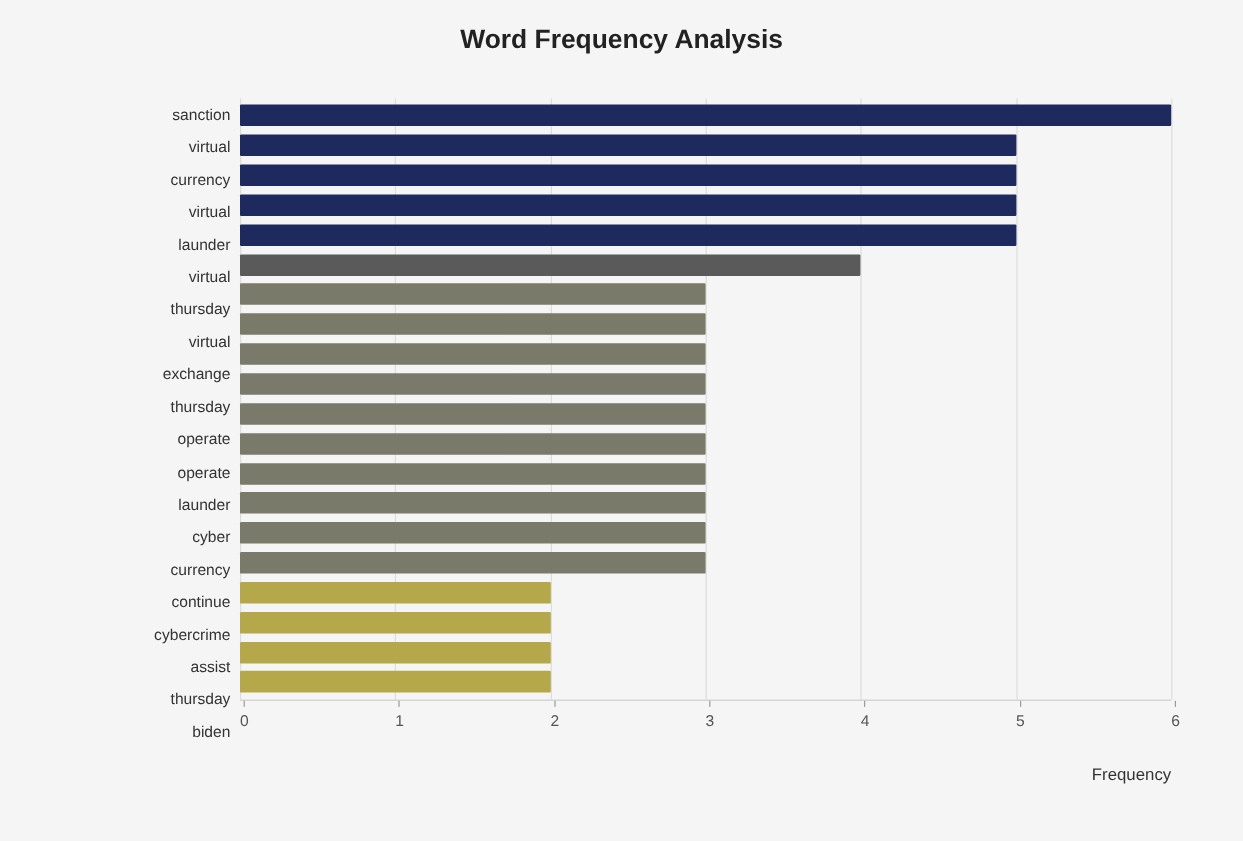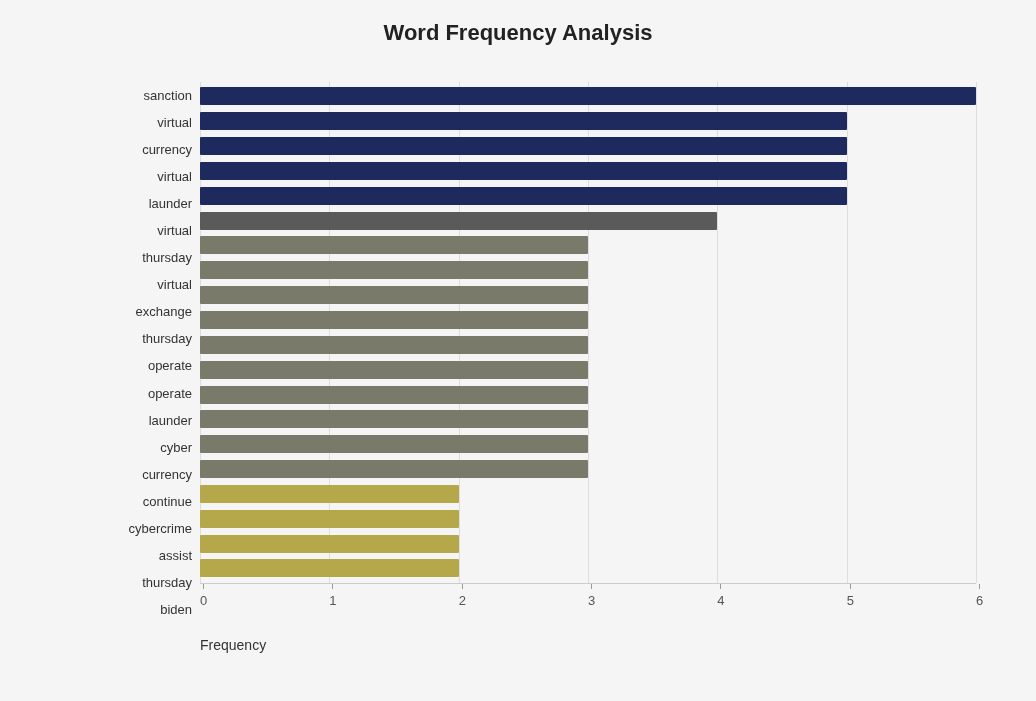--- a/index.html
+++ b/index.html
@@ -107,21 +107,21 @@
     }
     .x-tick-label {
       font-size: 13px;
       color: #555;
       margin-top: 4px;
     }
     .x-axis-title {
       position: absolute;
       bottom: -30px;
       left: 0; right: 0;
-      text-align: left;
+      text-align: right;
       font-size: 14px;
       color: #333;
     }
   </style>
 </head>
 <body>
 
 <div class="chart-container">
   <div class="chart-title">Word Frequency Analysis</div>
   <div class="chart-area">

